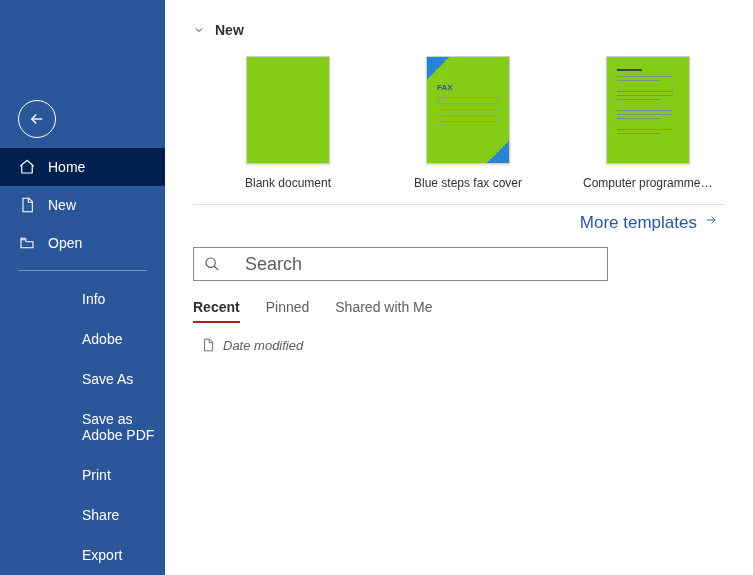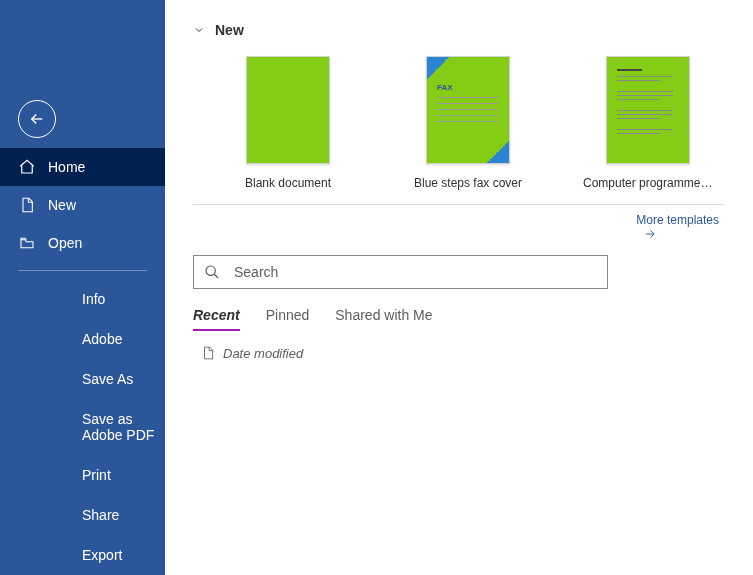--- a/index.html
+++ b/index.html
@@ -27,29 +27,29 @@
   .thumb .lines span { display: block; height: 1px; background: #999; margin-bottom: 5px; }
   .thumb.resume .reslines { position: absolute; top: 12px; left: 10px; right: 10px; }
   .thumb.resume .reslines span { display: block; background: #888; margin-bottom: 3px; }
   .thumb.resume .reslines span.h { width: 40%; height: 2px; background: #444; margin-bottom: 5px; }
   .thumb.resume .reslines span.l { width: 90%; height: 1px; }
   .thumb.resume .reslines span.m { width: 70%; height: 1px; }
   .thumb.resume .reslines span.gap { background: transparent; height: 4px; }
   .template-label { margin-top: 12px; font-size: 12px; color: #323130; text-align: center; white-space: nowrap; overflow: hidden; text-overflow: ellipsis; max-width: 130px; }
   .divider { border: none; border-top: 1px solid #e0e0e0; margin: 14px 0 8px 0; }
   .more-row { display: flex; justify-content: flex-end; padding-right: 6px; margin-bottom: 14px; }
-  .more-link { color: #2b579a; font-size: 12px; cursor: pointer; display: flex; align-items: flex-start; flex-direction: column; }
+  .more-link { color: #2b579a; font-size: 17px; cursor: pointer; display: flex; align-items: flex-start; }
   .more-link svg { margin-left: 6px; stroke: #2b579a; }
   .search-box { display: flex; align-items: center; border: 1px solid #8a8886; height: 34px; width: 415px; padding: 0 10px; margin-bottom: 18px; }
   .search-box svg { stroke: #605e5c; margin-right: 14px; }
-  .search-box input { border: none; outline: none; font-size: 14px; flex: 1; background: transparent; color: #323130; }
+  .search-box input { border: none; outline: none; font-size: 18px; flex: 1; background: transparent; color: #323130; margin-left: 11px; }
   .search-box input::placeholder { color: #605e5c; }
   .tabs { display: flex; gap: 26px; margin-bottom: 14px; }
   .tab { font-size: 14px; color: #605e5c; padding-bottom: 6px; cursor: pointer; }
-  .tab.active { color: #323130; font-weight: 600; border-bottom: 2px solid #a21caf; font-style: italic; }
+  .tab.active { color: #323130; font-weight: 600; border-bottom: 2px solid #b91c1c; }
   .list-header { display: flex; align-items: center; color: #605e5c; font-size: 13px; }
   .list-header .col-icon { width: 30px; display: flex; align-items: center; padding-left: 8px; }
   .list-header .col-name { flex: 1; padding-left: 10px; }
   .list-header .col-date { width: 130px; text-align: left; font-style: italic; }
 </style>
 </head>
 <body>
 
 <div class="app">
   <div class="sidebar">

